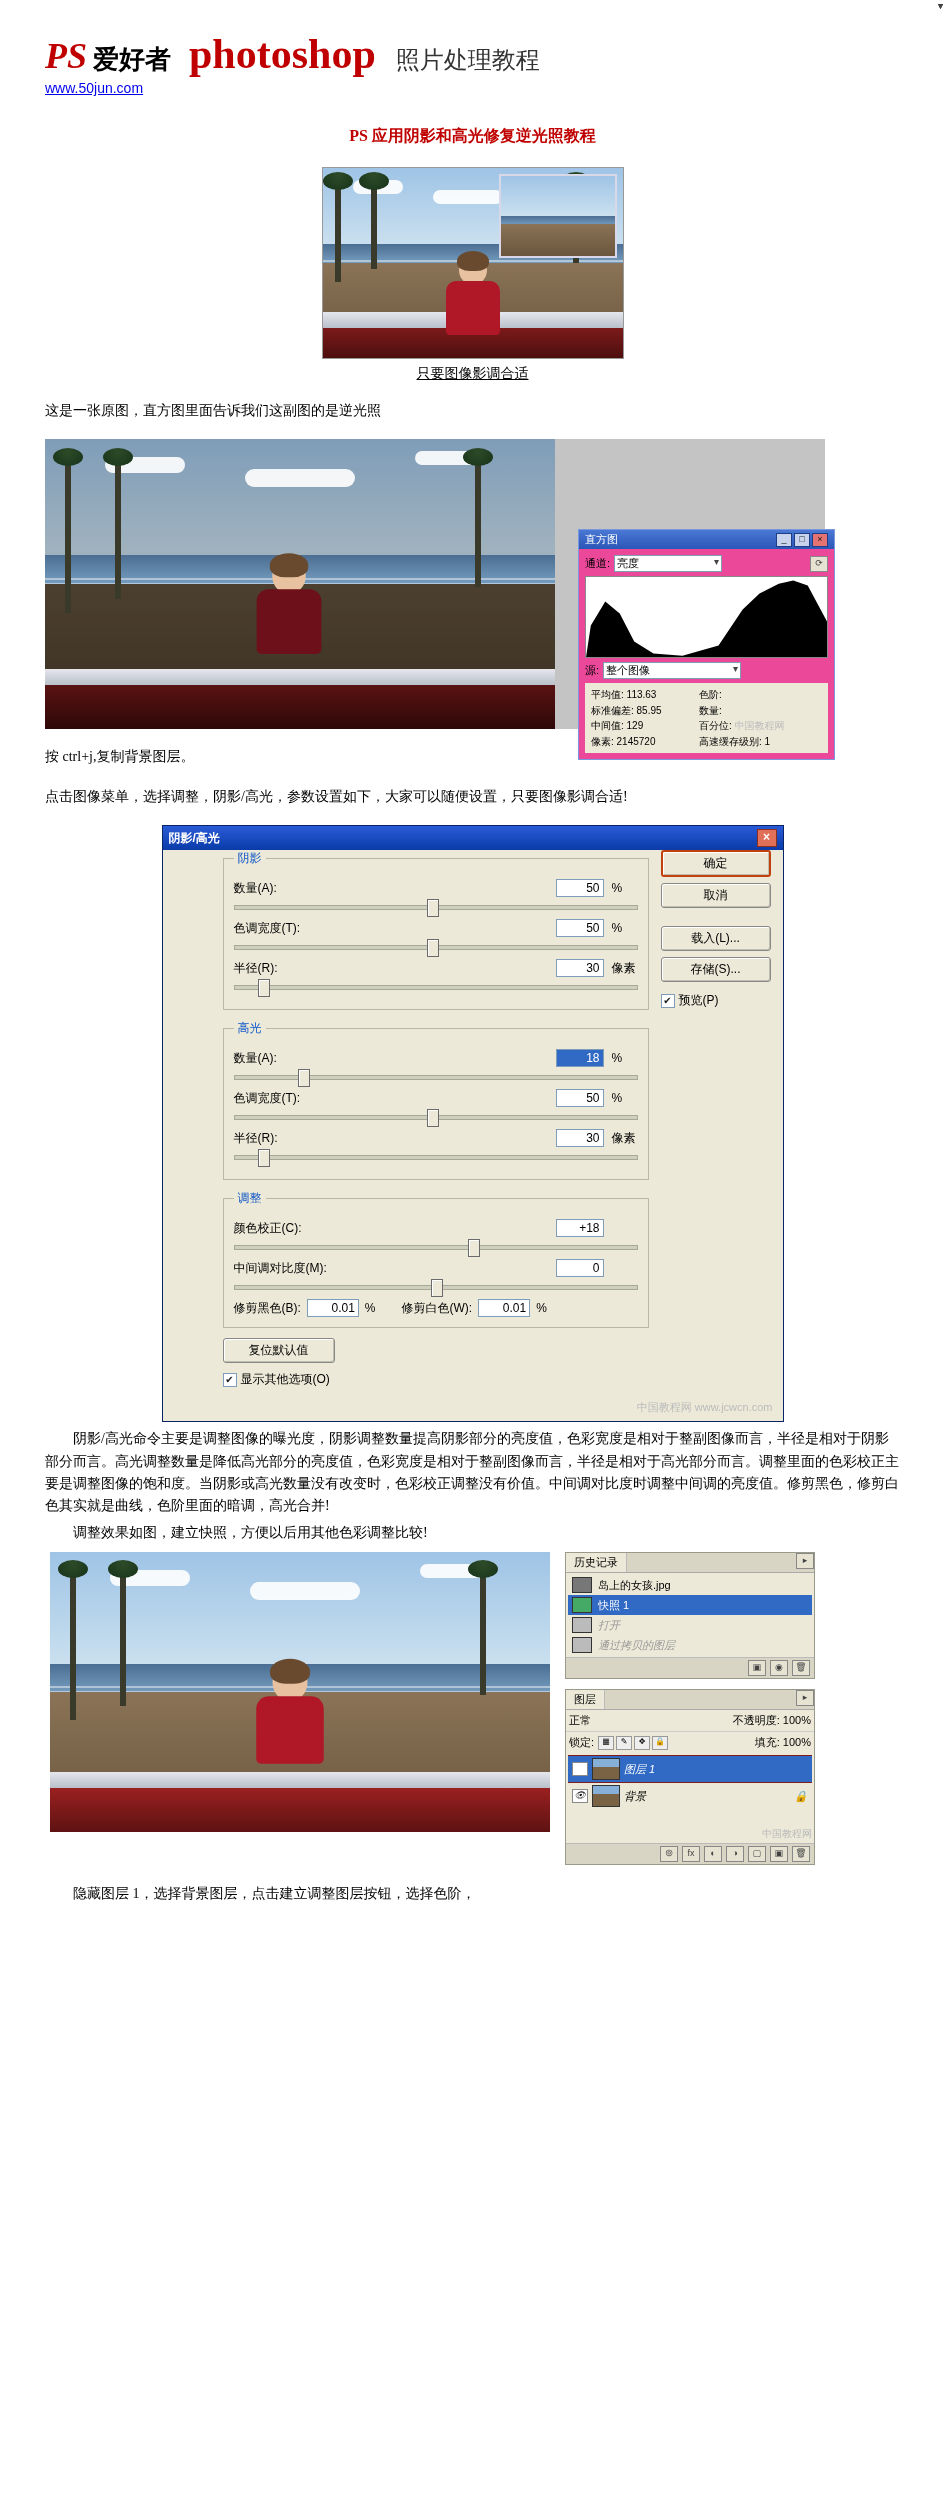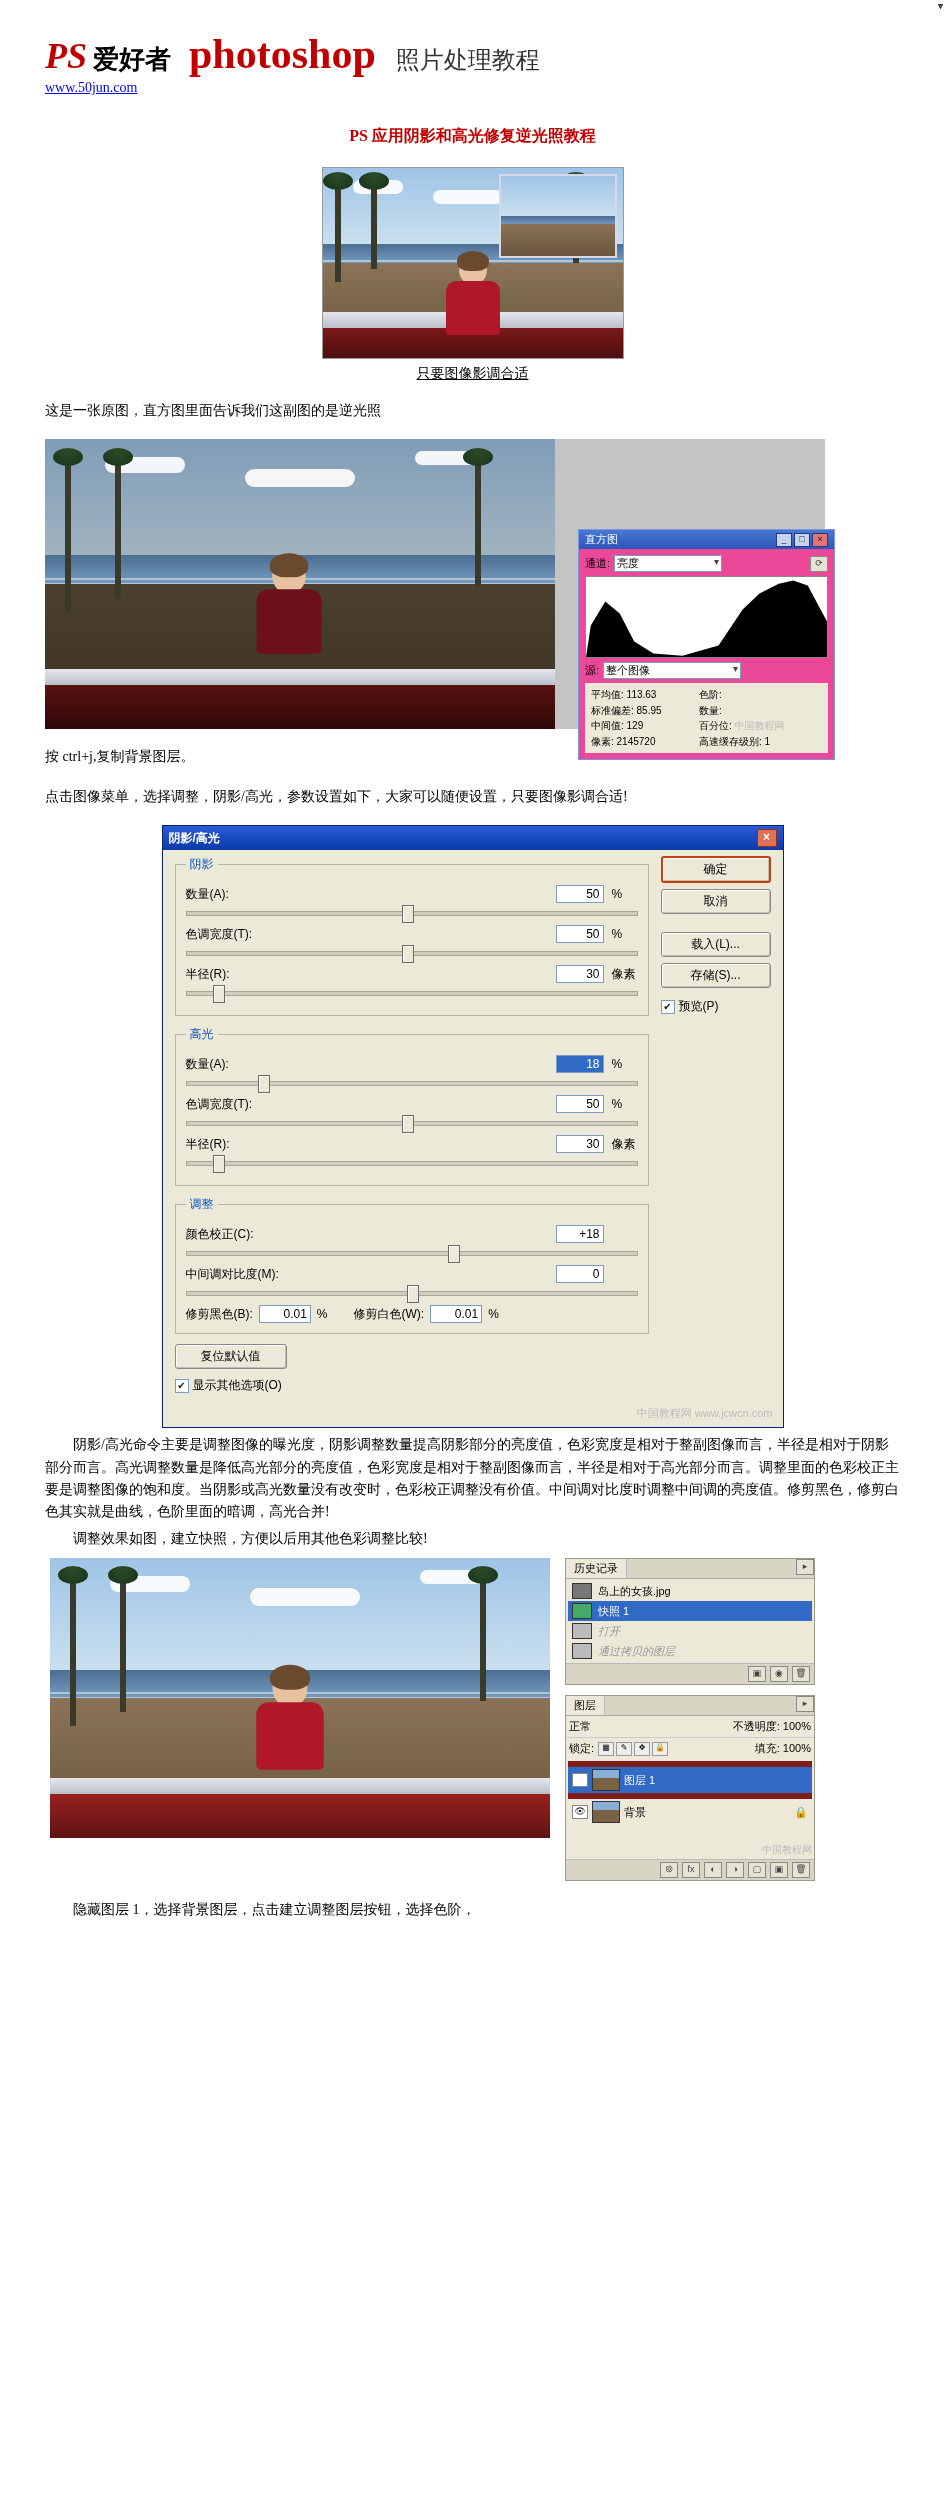--- a/index.html
+++ b/index.html
@@ -43,21 +43,21 @@
   }
   .header-subtitle {
     font-family: "SimSun", serif;
     font-size: 24px;
     color: #333;
     margin-left: 10px;
   }
   .url {
     color: #0000ee;
     text-decoration: underline;
-    font-family: Liberation Serif, serif;
+    font-family: Liberation Sans, sans-serif;
     font-size: 14px;
     margin-top: 2px;
   }
   .title {
     text-align: center;
     color: #c00000;
     font-weight: bold;
     font-size: 16px;
     margin: 30px 0 20px 0;
   }
@@ -198,21 +198,21 @@
     background: linear-gradient(#2a5bd7,#0a3ba8);
     color:#fff; padding:3px 6px; display:flex; justify-content:space-between;
     align-items:center; font-weight:bold;
   }
   .dlg-close{
     width:18px; height:16px; background:#e07058;
     border:1px solid #8a2e1e; color:#fff; text-align:center;
     line-height:14px; font-family:Arial; font-size:12px;
   }
   .dlg-body{
-    display:flex; padding:6px 12px 12px 12px; gap:12px;
+    display:flex; padding:0 12px 12px 12px; gap:12px;margin-left:48px;
   }
   .dlg-left{ flex:1; }
   .dlg-right{ width:110px; display:flex; flex-direction:column; gap:6px;}
   .dlg-btn{
     background:#ece9d8; border:1px solid #888; border-radius:3px;
     padding:3px 0; text-align:center;
     box-shadow: inset 1px 1px #fff, inset -1px -1px #bfbfb0;
   }
   .dlg-btn.default{ border:2px solid #c2410c; }
   .chk{ display:flex; align-items:center; gap:4px; font-size:12px;}
@@ -286,21 +286,21 @@
   .ficon{
     width:16px; height:14px; border:1px solid #888; background:#e6e3d2;
     font-size:9px; text-align:center; line-height:13px; color:#444;
   }
   .layer-top{
     display:flex; gap:4px; padding:3px; align-items:center;
   }
   .layer-top .selbox{ width:60px; }
   .layer-top .opacity{ margin-left:auto;}
   .layer-row{
-    display:flex; align-items:center; gap:4px; padding:2px 4px; border-top:6px solid #7f1d1d;
+    display:flex; align-items:center; gap:4px; padding:2px 4px; border-top:1px solid #7f1d1d;font-style:italic;
   }
   .layer-row.selected{ background:#316ac5; color:#fff;}
   .eye{ width:14px; height:12px; border:1px solid #888; background:#fff;
         font-size:9px; line-height:11px; text-align:center;}
   .lthumb{ width:26px; height:20px; background:#678; border:1px solid #333;
            background:linear-gradient(#86b0d8 40%, #7a6244 40%);}
   .lock-icons{ display:flex; gap:2px;}
   .lock-icons .ic{ width:14px; height:12px; border:1px solid #999; background:#eee; font-size:8px; text-align:center;}
 
 </style>

